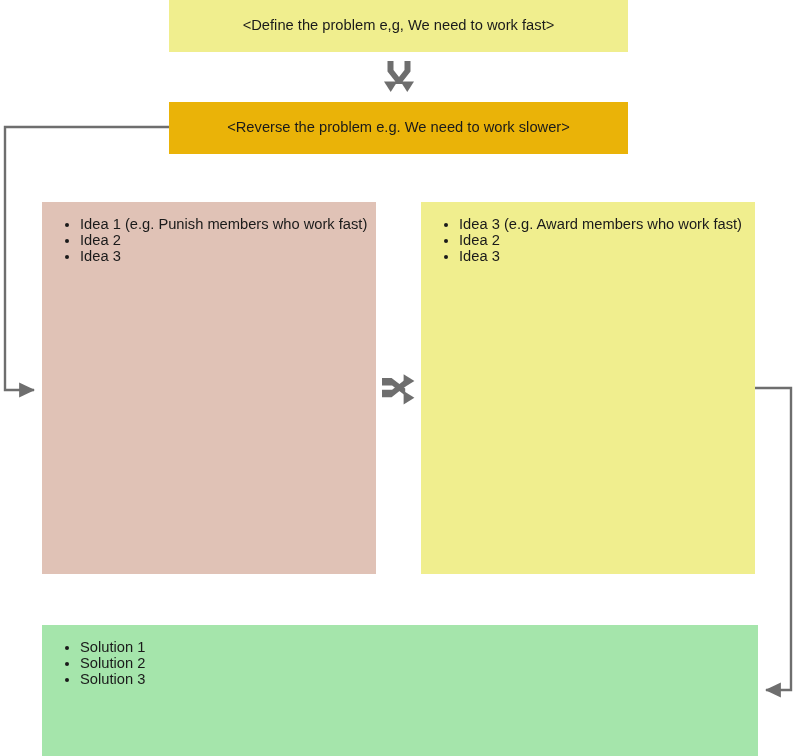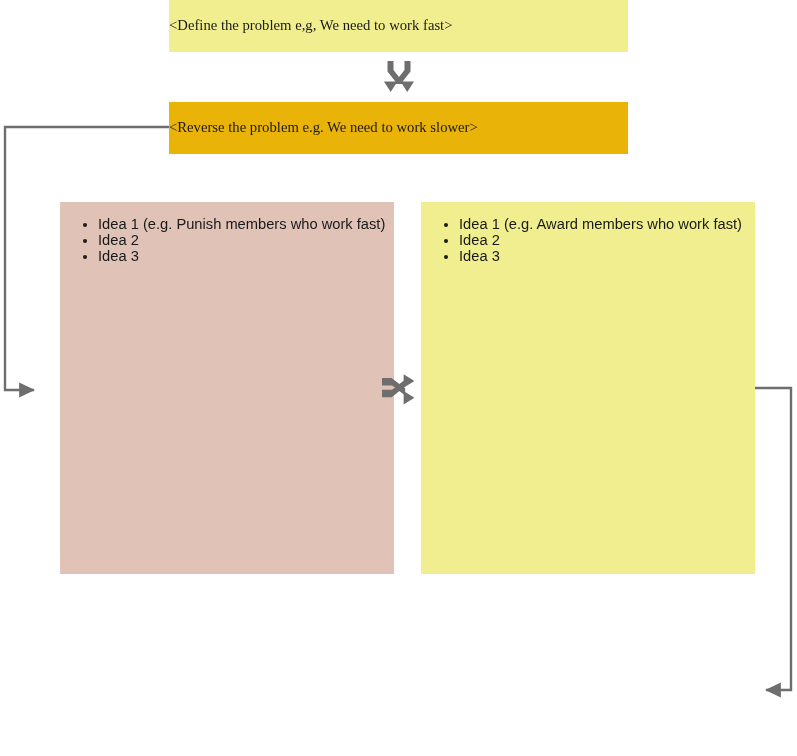--- a/index.html
+++ b/index.html
@@ -29,22 +29,22 @@
     height: 756px;
     pointer-events: none;
   }
   .node {
     position: absolute;
     box-sizing: border-box;
   }
   .node-centered {
     display: flex;
     align-items: center;
+    justify-content: center;
     text-align: center;
-    font-family: Liberation Serif, serif;
   }
   .node-title {
     font-size: 14.7px;
     color: #1a1a1a;
     line-height: 1.3;
   }
   .bullet-list {
     margin: 0;
     padding: 14px 0 0 38px;
     list-style-type: disc;
@@ -59,21 +59,21 @@
   
   #box-define {
     left: 169px; top: 0px; width: 459px; height: 52px;
     background: #f0ee8e;
   }
   #box-reverse {
     left: 169px; top: 102px; width: 459px; height: 52px;
     background: #eab308;
   }
   #box-ideas-negative {
-    left: 60px; top: 202px; width: 334px; height: 372px;
+    left: 42px; top: 202px; width: 334px; height: 372px;
     background: #e0c2b6;
   }
   #box-ideas-positive {
     left: 421px; top: 202px; width: 334px; height: 372px;
     background: #f0ee8e;
   }
   #box-solutions {
     left: 42px; top: 625px; width: 716px; height: 131px;
     background: #a5e5ab;
   }
@@ -147,20 +147,27 @@
         <path d="M2,25.2 h9.6 l13.6,-10.6 v-7.0 l-13.1,10.2 h-10.1 z"></path>
 
         <path d="M23.6,2.2 v13.6 l10.8,-6.8 z"></path>
         <path d="M23.6,19.0 v13.6 l10.8,-6.8 z"></path>
       </g>
     </svg>
   </div>
 
   <div class="node" id="box-ideas-positive">
     <ul class="bullet-list">
-      <li>Idea 1 (e.g. Award members who work fast)</li>
+      <li>Idea 3 (e.g. Award members who work fast)</li>
       <li>Idea 2</li>
       <li>Idea 3</li>
     </ul>
   </div>
 
+  <div class="node" id="box-solutions">
+    <ul class="bullet-list">
+      <li>Solution 1</li>
+      <li>Solution 2</li>
+      <li>Solution 3</li>
+    </ul>
+  </div>
 
 </div>
 
 </body></html>

